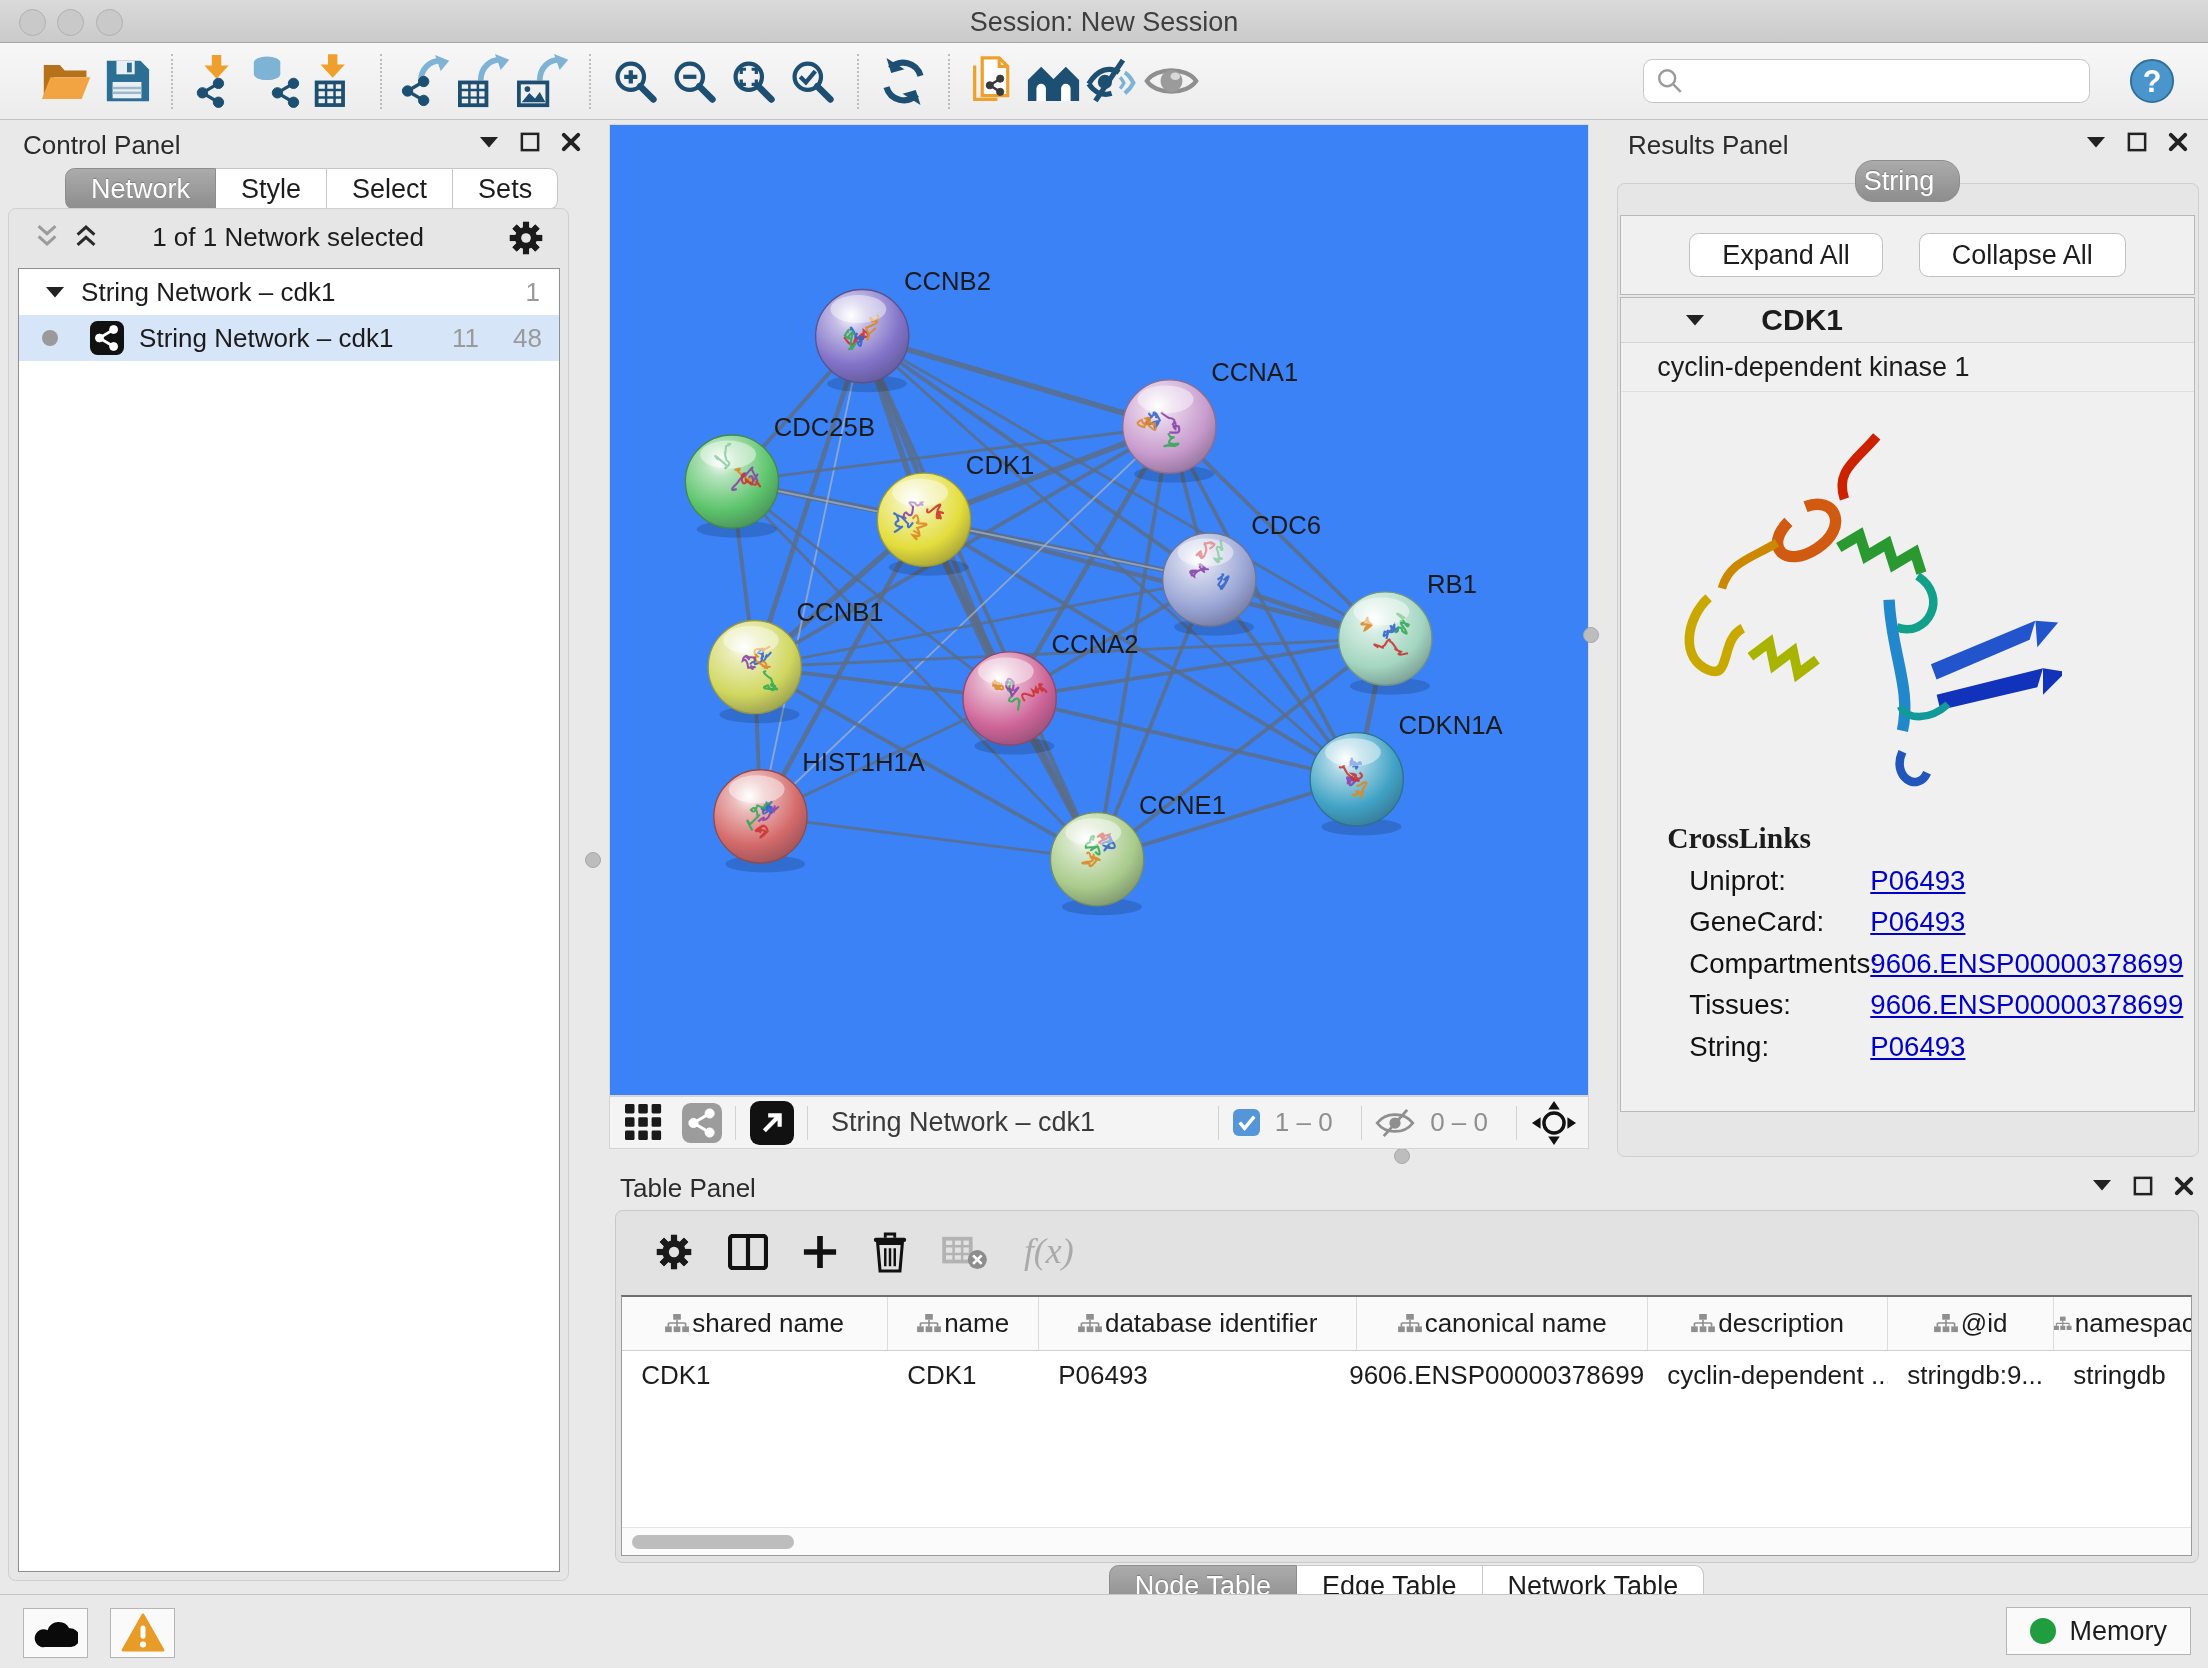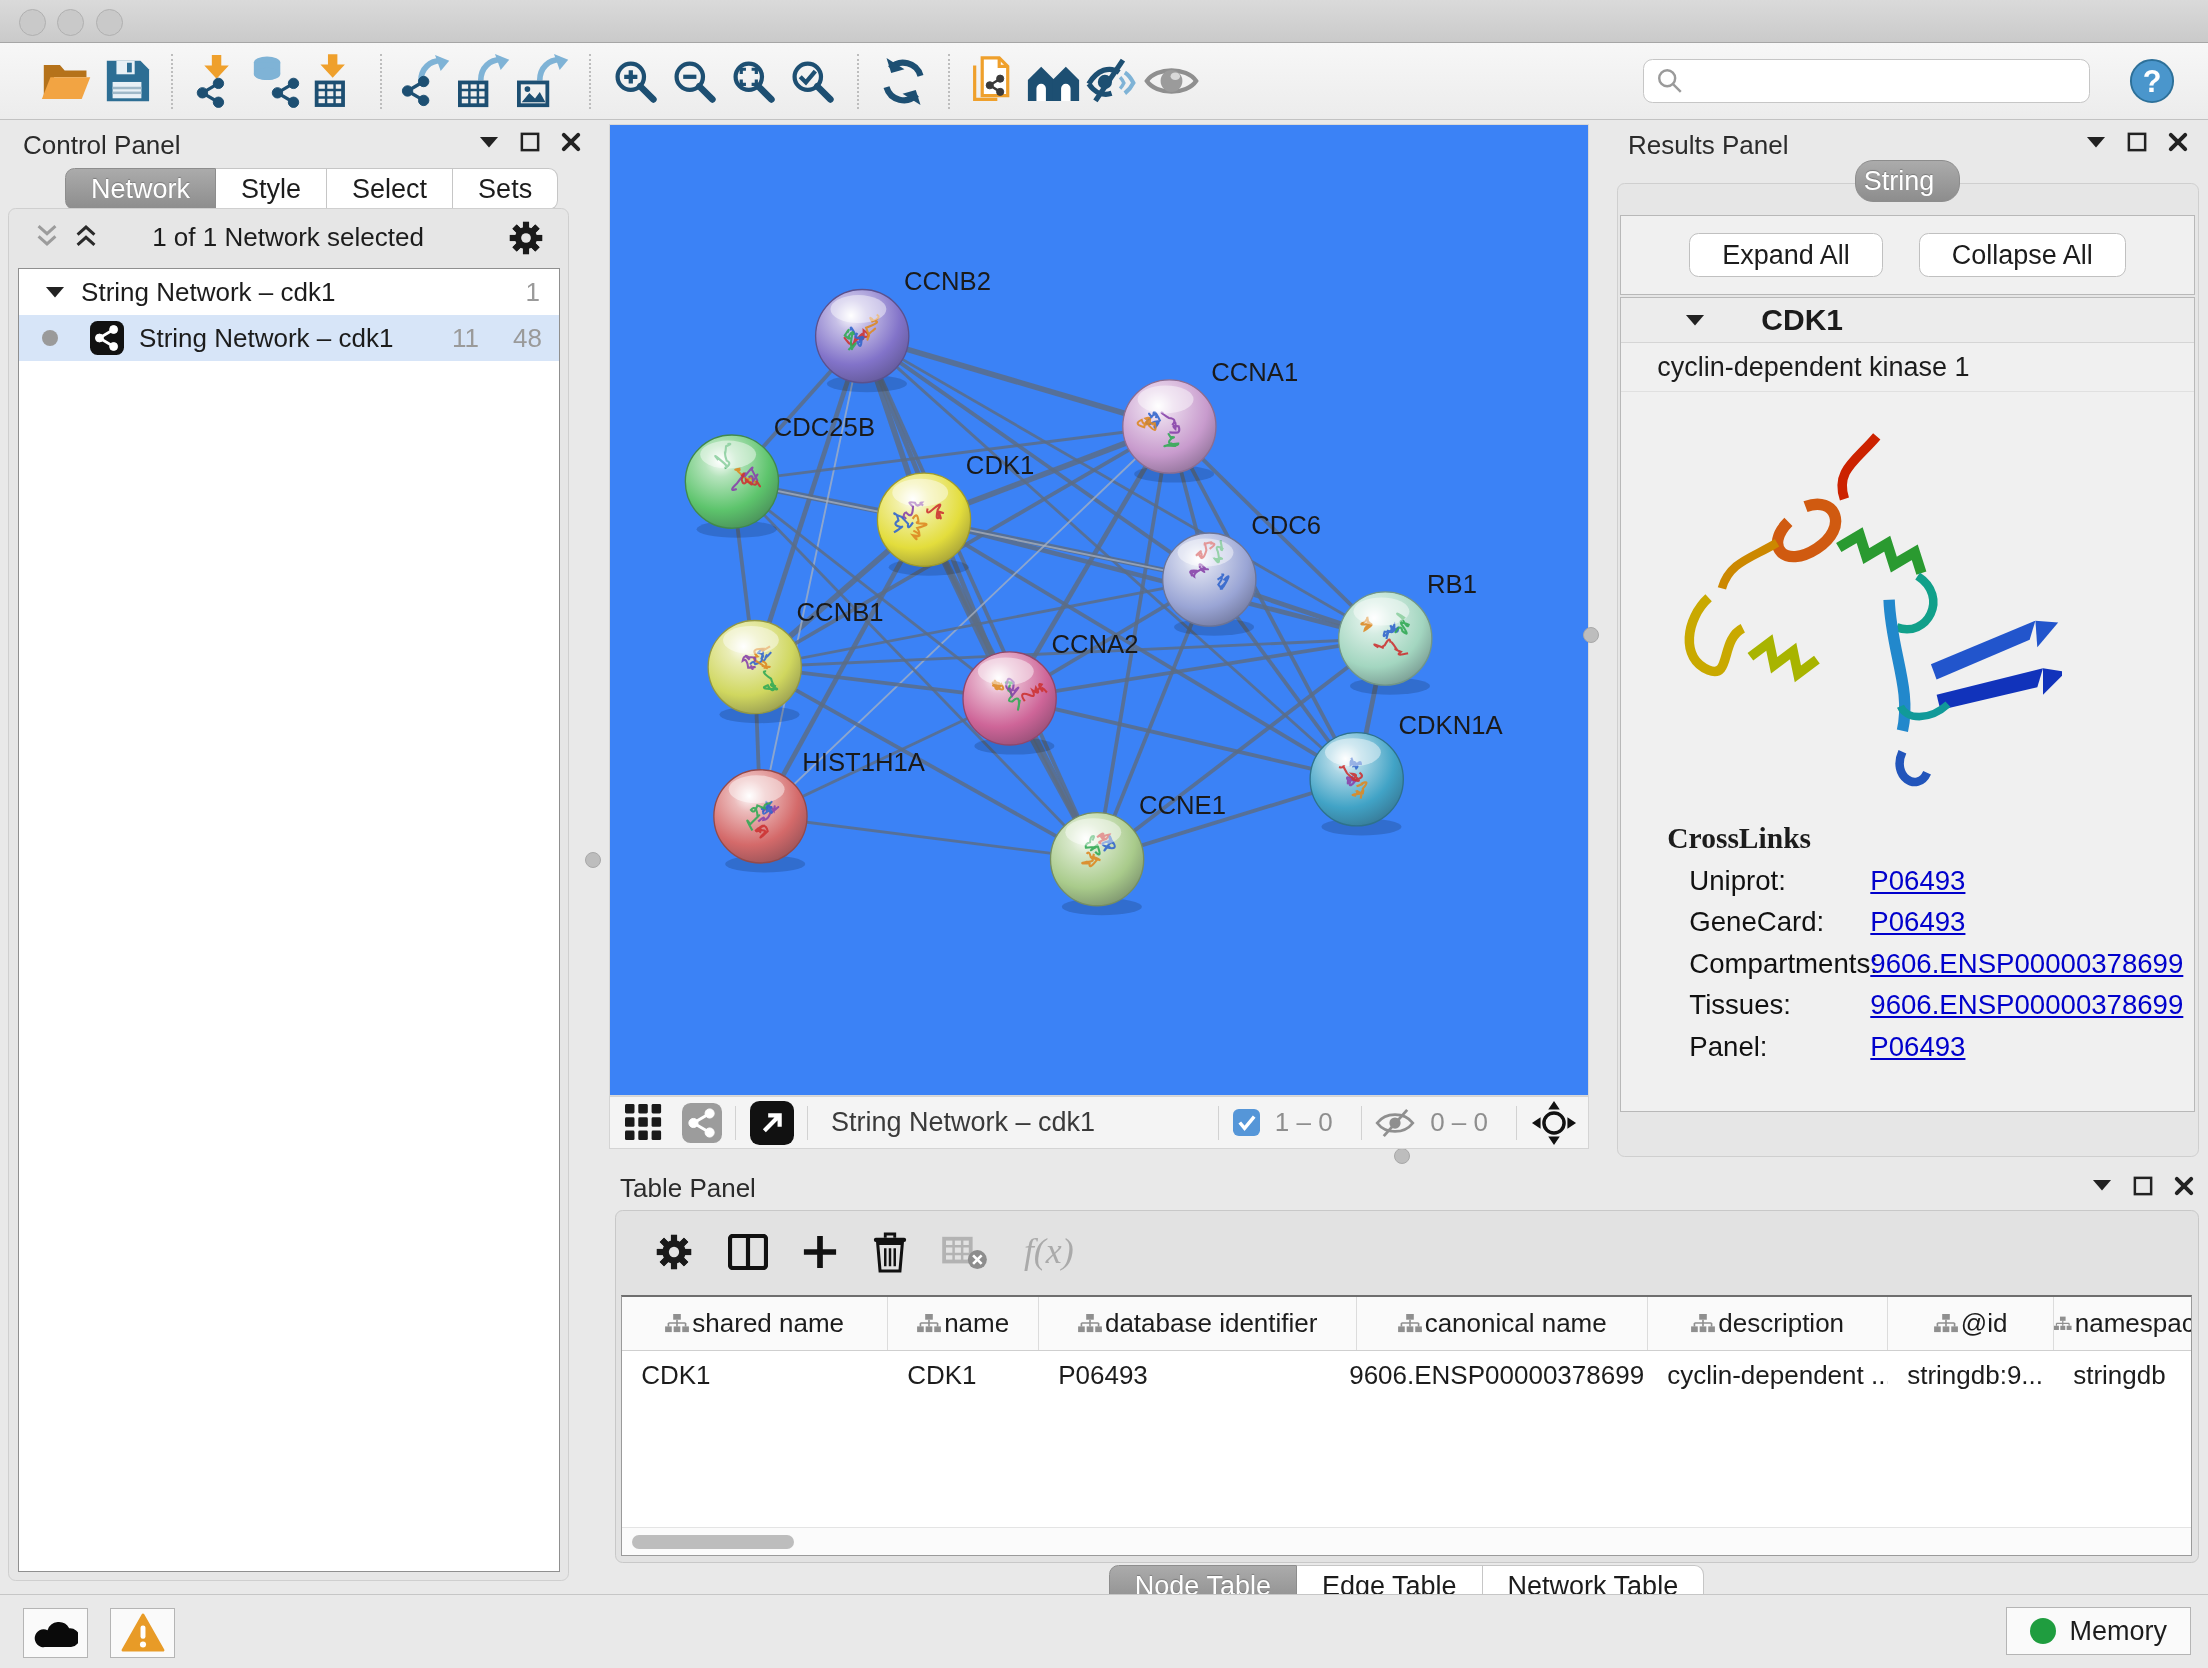--- a/index.html
+++ b/index.html
@@ -111,20 +111,21 @@
 </style>
 </head>
 <body>
 
 <div class="titlebar">
   <div class="traffic">
     <span class="tl"></span>
     <span class="tl"></span>
     <span class="tl"></span>
   </div>
+  <div class="win-title">Session: New Session</div>
 </div>
 
 <div class="toolbar">
   <div id="toolbar-groups" style="display:flex;align-items:center;">
       <span class="tb-btn">
         <svg width="55" height="48" viewBox="0 0 58 50">
           <path d="M4 8h17l5 6h23v7H15L4 42z" fill="#b5721a"></path>
           <path d="M11 21h42l-9 23H2z" fill="#f2a443"></path>
         </svg>
       </span>
@@ -762,21 +763,21 @@
         </div>
         <div class="xl-row">
           <span class="xl-label">Compartments:</span>
           <span class="xl-link">9606.ENSP00000378699</span>
         </div>
         <div class="xl-row">
           <span class="xl-label">Tissues:</span>
           <span class="xl-link">9606.ENSP00000378699</span>
         </div>
         <div class="xl-row">
-          <span class="xl-label">Panel:</span>
+          <span class="xl-label">String:</span>
           <span class="xl-link">P06493</span>
         </div>
       </div>
   </div>
 </div>
 
 <div class="table-panel">
   <div class="tp-title panel-title">Table Panel</div>
   <div class="tp-controls panel-controls">
     <span>

